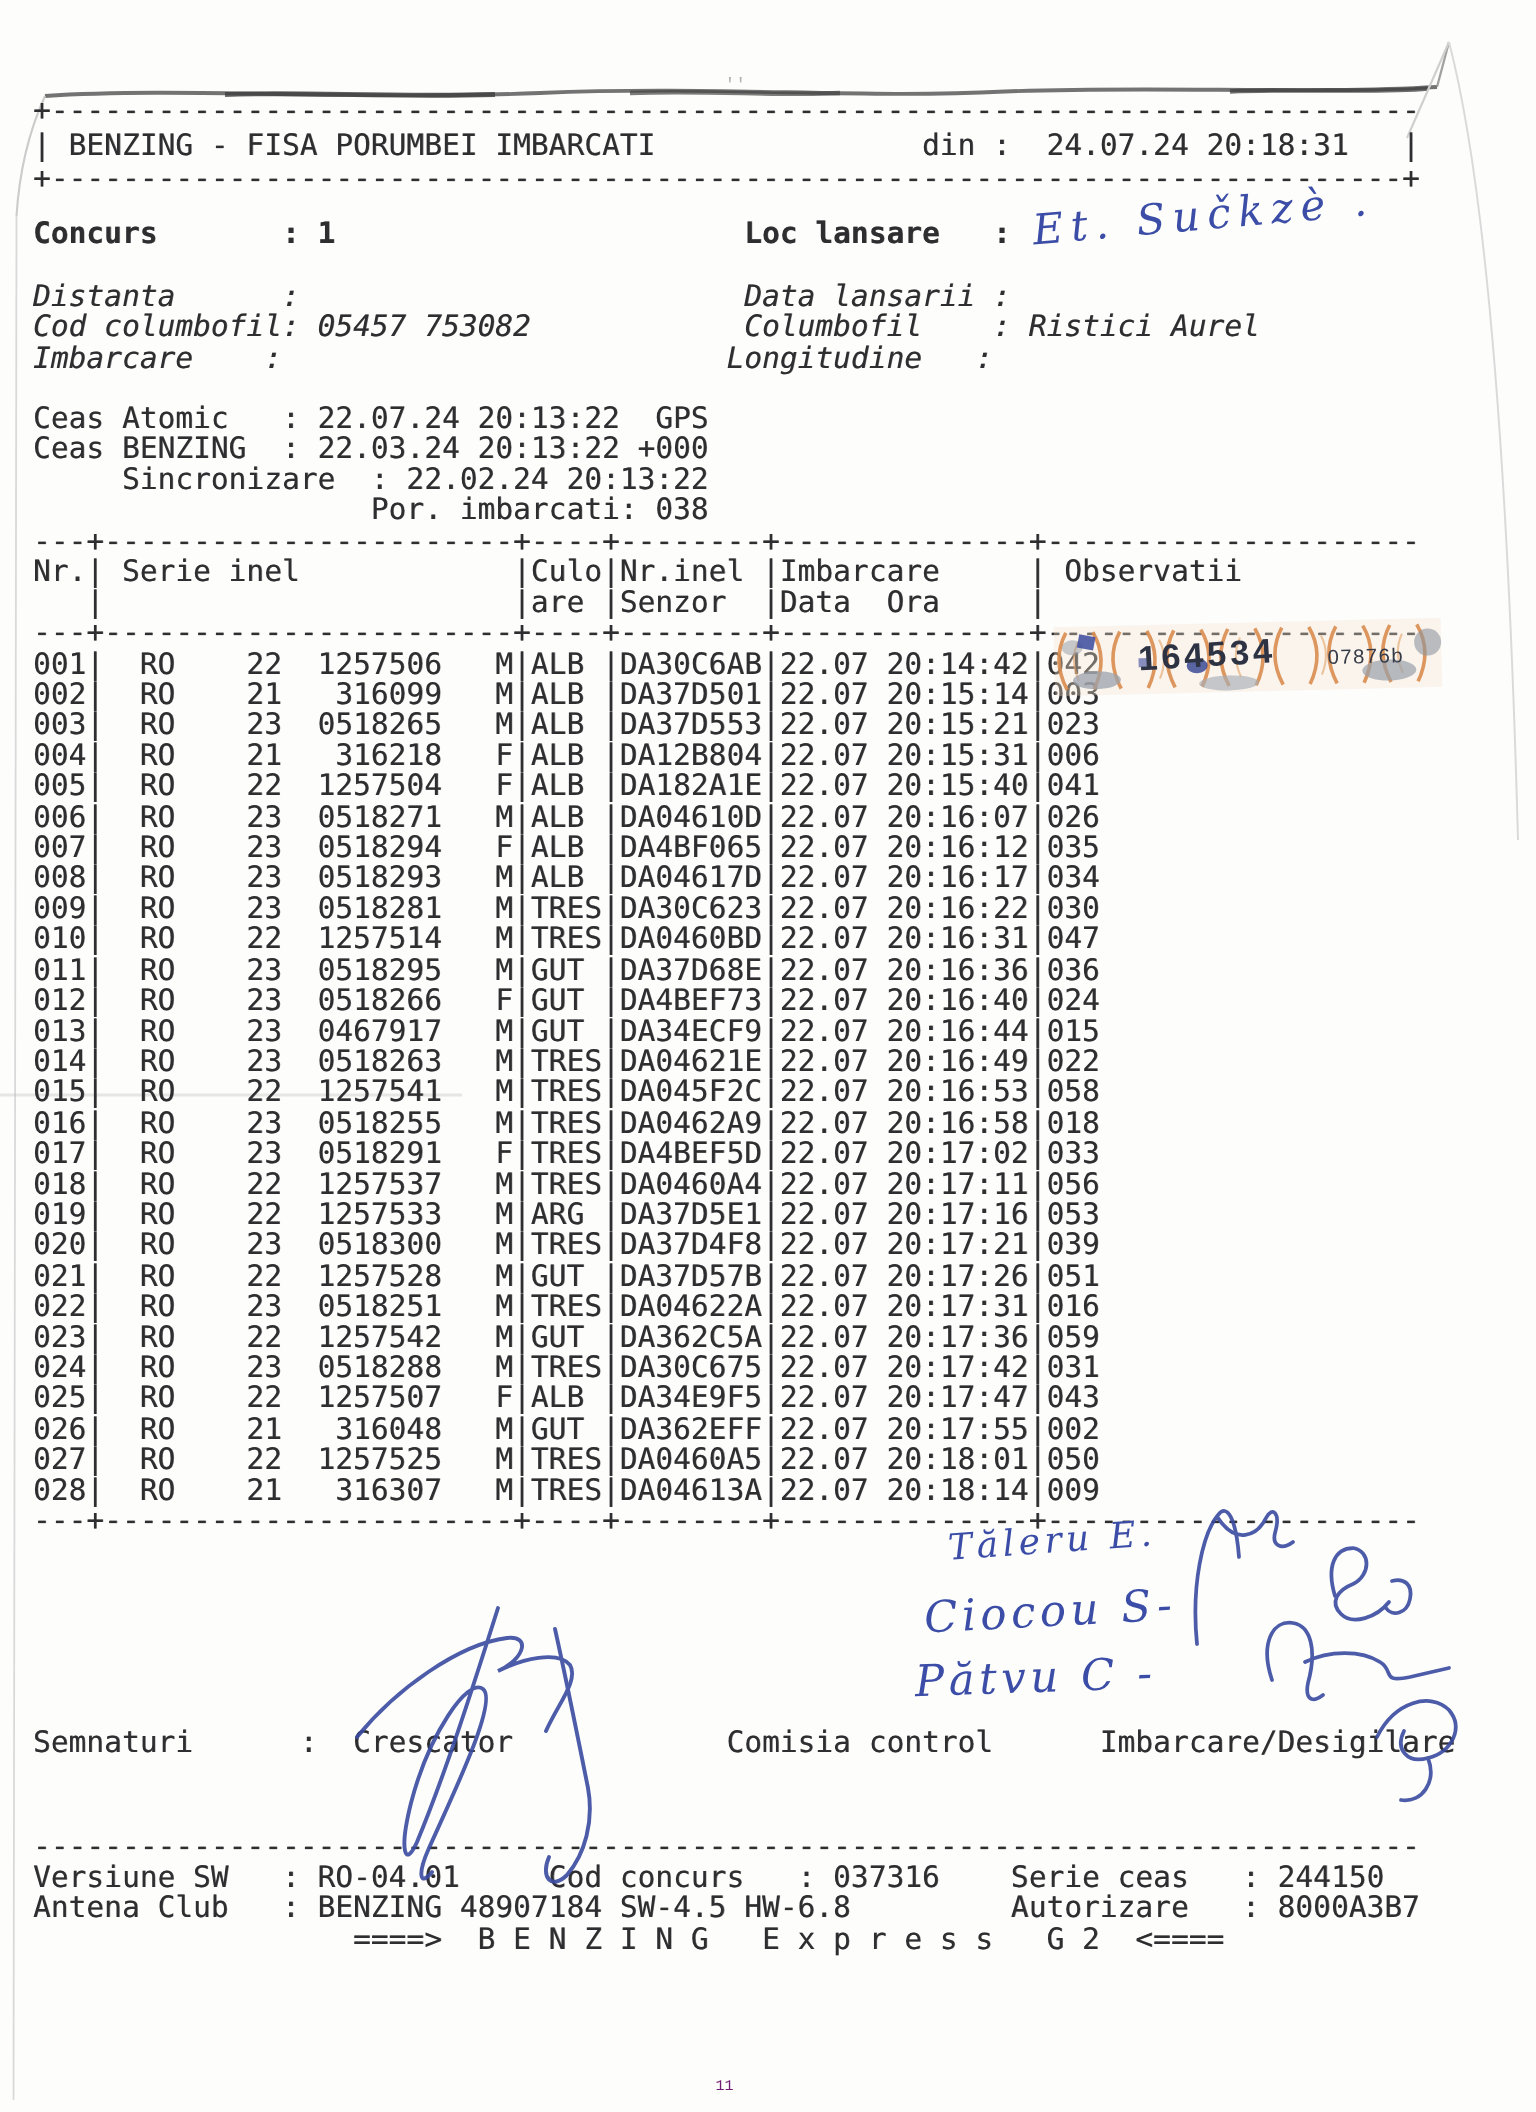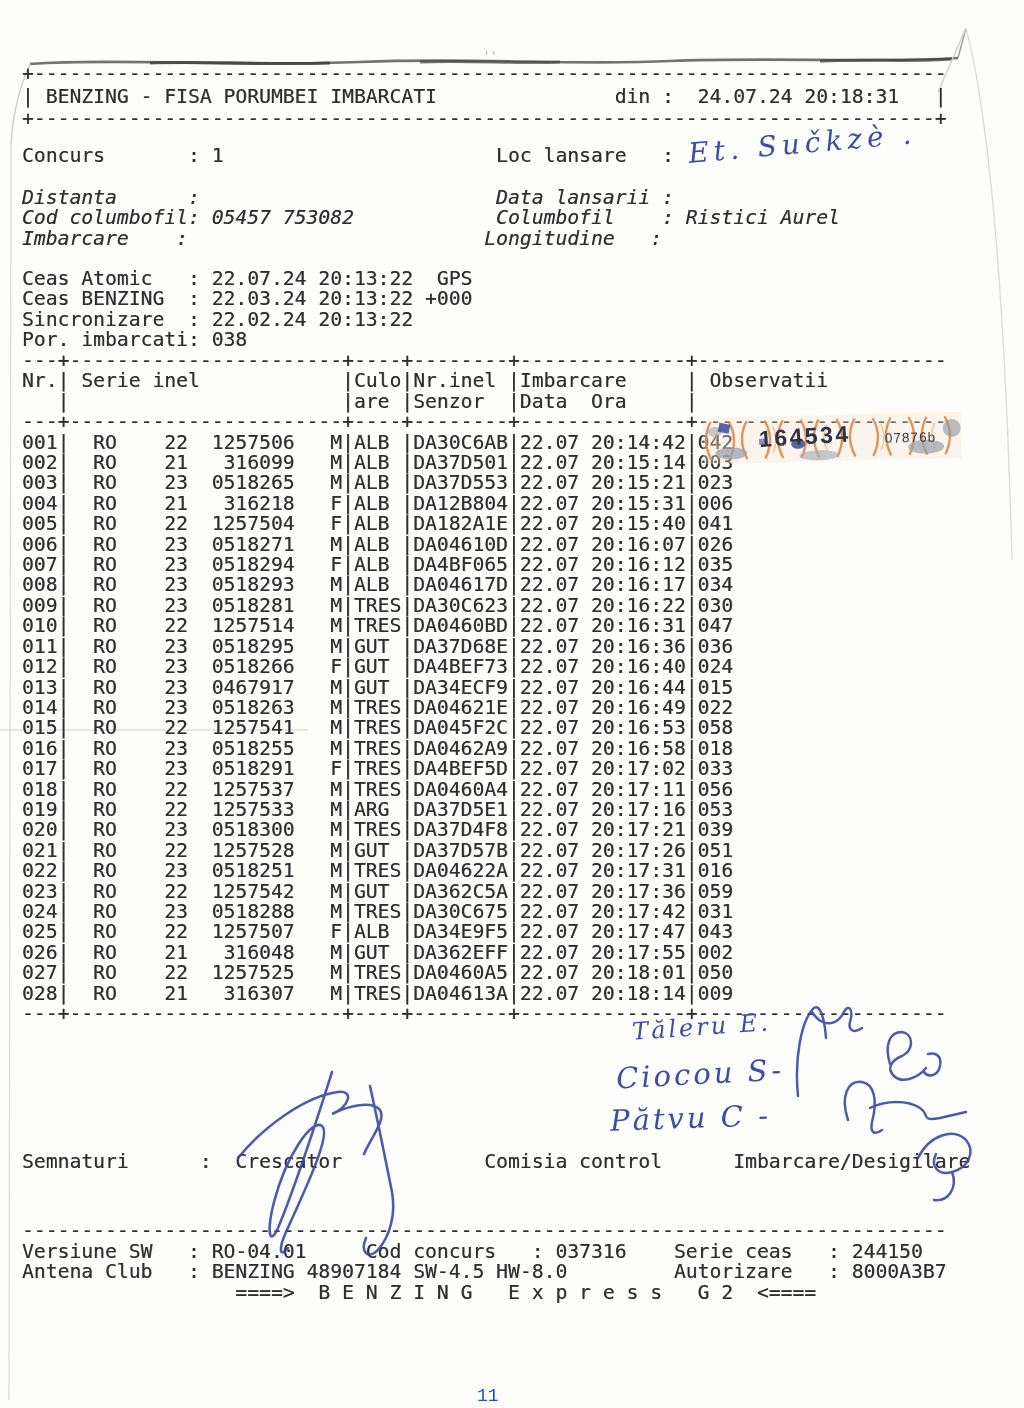--- a/index.html
+++ b/index.html
@@ -4,41 +4,41 @@
 <style>
   html,body{margin:0;padding:0;background:#ffffff;}
   .scan{position:relative;width:1024px;height:1408px;background:#fdfdfc;overflow:hidden;
         font-family:"Liberation Mono","DejaVu Sans Mono",monospace;}
   .blk{position:absolute;left:22px;margin:0;white-space:pre;color:#2e2e30;
        font-size:19.7px;line-height:20.4px;letter-spacing:0;
        text-shadow:0.35px 0 rgba(46,46,48,.55);z-index:2;}
   .lh22{line-height:22.6px;}
   .lh206{line-height:20.6px;}
   #blk-header-box{top:63px;}
-  #blk-concurs{top:146px;}
+  #blk-concurs{top:146px;font-weight:bold;}
   #blk-info{top:188px;font-style:italic;}
-  #blk-clock{top:269px;}
+  #blk-clock{top:269px;text-align:right;}
   #blk-table{top:351px;}
   #blk-semnaturi{top:1152px;}
   #blk-footer{top:1221px;}
   .artifacts{position:absolute;left:0;top:0;z-index:1;pointer-events:none;}
   .stamp{position:absolute;left:701px;top:413px;width:262px;height:52px;
          transform:rotate(-1.4deg);z-index:3;}
   .hand{position:absolute;font-family:"DejaVu Serif","Liberation Serif",serif;
         font-style:italic;color:#3b4da6;z-index:4;white-space:pre;}
   #hw-loc{left:688px;top:127px;font-size:28px;letter-spacing:5px;transform:rotate(-5deg);}
   #hw-n1{left:632px;top:1013px;font-size:24px;letter-spacing:3px;transform:rotate(-4deg);}
   #hw-n2{left:616px;top:1057px;font-size:29px;letter-spacing:3px;transform:rotate(-3deg);}
   #hw-n3{left:610px;top:1101px;font-size:29px;letter-spacing:3px;transform:rotate(-2deg);}
   .scribble{position:absolute;z-index:4;}
   #sig-crescator{left:222px;top:1064px;}
   #sig-flourish{left:770px;top:1000px;}
   .faint{position:absolute;z-index:2;font-family:"Liberation Mono",monospace;}
   #corner-mark{left:483px;top:50px;font-size:12px;color:#b3b3b3;}
-  #page-mark{left:477px;top:1386px;font-size:18px;color:#1d4ed8;}
+  #page-mark{left:477px;top:1386px;font-size:10px;color:#701a75;}
 </style>
 </head>
 <body>
 
 <div class="scan">
 
   <svg class="artifacts" width="1024" height="1408">
     <path d="M30,64 C120,58 240,67 360,62 C480,57 570,66 670,61 C770,57 870,63 958,58" stroke="#646464" stroke-width="2.6" fill="none" opacity="0.9"></path>
     <path d="M150,63 C200,61 260,65 330,63" stroke="#3e3e3e" stroke-width="3.2" fill="none" opacity="0.8"></path>
     <path d="M420,62 C470,60 520,64 560,62" stroke="#454545" stroke-width="3" fill="none" opacity="0.7"></path>
@@ -50,21 +50,21 @@
     <path d="M11,144 L9,1400" stroke="#d9d9d9" stroke-width="1.2"></path>
     <rect x="0" y="729" width="308" height="2" fill="#b9b9b9" opacity="0.35"></rect>
   </svg>
 
   <pre class="blk lh22" id="blk-header-box"><div>+-----------------------------------------------------------------------------</div><div>| BENZING - FISA PORUMBEI IMBARCATI               din :  24.07.24 20:18:31   |</div><div>+----------------------------------------------------------------------------+</div></pre>
   <pre class="blk" id="blk-concurs"><div>Concurs       : 1                       Loc lansare   :</div></pre>
   <pre class="blk" id="blk-info"><div>Distanta      :                         Data lansarii :</div><div>Cod columbofil: 05457 753082            Columbofil    : Ristici Aurel</div><div>Imbarcare    :                         Longitudine   :</div></pre>
   <pre class="blk" id="blk-clock"><div>Ceas Atomic   : 22.07.24 20:13:22  GPS</div><div>Ceas BENZING  : 22.03.24 20:13:22 +000</div><div>Sincronizare  : 22.02.24 20:13:22</div><div>Por. imbarcati: 038</div></pre>
   <pre class="blk" id="blk-table"><div>---+-----------------------+----+--------+--------------+---------------------</div><div>Nr.| Serie inel            |Culo|Nr.inel |Imbarcare     | Observatii</div><div>   |                       |are |Senzor  |Data  Ora     |</div><div>---+-----------------------+----+--------+--------------+---------------------</div><div>001|  RO    22  1257506   M|ALB |DA30C6AB|22.07 20:14:42|042</div><div>002|  RO    21   316099   M|ALB |DA37D501|22.07 20:15:14|003</div><div>003|  RO    23  0518265   M|ALB |DA37D553|22.07 20:15:21|023</div><div>004|  RO    21   316218   F|ALB |DA12B804|22.07 20:15:31|006</div><div>005|  RO    22  1257504   F|ALB |DA182A1E|22.07 20:15:40|041</div><div>006|  RO    23  0518271   M|ALB |DA04610D|22.07 20:16:07|026</div><div>007|  RO    23  0518294   F|ALB |DA4BF065|22.07 20:16:12|035</div><div>008|  RO    23  0518293   M|ALB |DA04617D|22.07 20:16:17|034</div><div>009|  RO    23  0518281   M|TRES|DA30C623|22.07 20:16:22|030</div><div>010|  RO    22  1257514   M|TRES|DA0460BD|22.07 20:16:31|047</div><div>011|  RO    23  0518295   M|GUT |DA37D68E|22.07 20:16:36|036</div><div>012|  RO    23  0518266   F|GUT |DA4BEF73|22.07 20:16:40|024</div><div>013|  RO    23  0467917   M|GUT |DA34ECF9|22.07 20:16:44|015</div><div>014|  RO    23  0518263   M|TRES|DA04621E|22.07 20:16:49|022</div><div>015|  RO    22  1257541   M|TRES|DA045F2C|22.07 20:16:53|058</div><div>016|  RO    23  0518255   M|TRES|DA0462A9|22.07 20:16:58|018</div><div>017|  RO    23  0518291   F|TRES|DA4BEF5D|22.07 20:17:02|033</div><div>018|  RO    22  1257537   M|TRES|DA0460A4|22.07 20:17:11|056</div><div>019|  RO    22  1257533   M|ARG |DA37D5E1|22.07 20:17:16|053</div><div>020|  RO    23  0518300   M|TRES|DA37D4F8|22.07 20:17:21|039</div><div>021|  RO    22  1257528   M|GUT |DA37D57B|22.07 20:17:26|051</div><div>022|  RO    23  0518251   M|TRES|DA04622A|22.07 20:17:31|016</div><div>023|  RO    22  1257542   M|GUT |DA362C5A|22.07 20:17:36|059</div><div>024|  RO    23  0518288   M|TRES|DA30C675|22.07 20:17:42|031</div><div>025|  RO    22  1257507   F|ALB |DA34E9F5|22.07 20:17:47|043</div><div>026|  RO    21   316048   M|GUT |DA362EFF|22.07 20:17:55|002</div><div>027|  RO    22  1257525   M|TRES|DA0460A5|22.07 20:18:01|050</div><div>028|  RO    21   316307   M|TRES|DA04613A|22.07 20:18:14|009</div><div>---+-----------------------+----+--------+--------------+---------------------</div></pre>
   <pre class="blk" id="blk-semnaturi"><div>Semnaturi      :  Crescator            Comisia control      Imbarcare/Desigilare</div></pre>
-  <pre class="blk lh206" id="blk-footer"><div>------------------------------------------------------------------------------</div><div>Versiune SW   : RO-04.01     Cod concurs   : 037316    Serie ceas   : 244150</div><div>Antena Club   : BENZING 48907184 SW-4.5 HW-8.0         Autorizare   : 8000A3B7</div><div>                  ====&gt;  B E N Z I N G   E x p r e s s   G 2  &lt;====</div></pre>
+  <pre class="blk lh206" id="blk-footer"><div>------------------------------------------------------------------------------</div><div>Versiune SW   : RO-04.01     Cod concurs   : 037316    Serie ceas   : 244150</div><div>Antena Club   : BENZING 48907184 SW-4.5 HW-6.8         Autorizare   : 8000A3B7</div><div>                  ====&gt;  B E N Z I N G   E x p r e s s   G 2  &lt;====</div></pre>
 
   <div class="stamp">
     <svg width="262" height="52" viewBox="0 0 262 52">
       <rect x="2" y="2" width="258" height="46" fill="#f3e3d2" opacity="0.35"></rect>
       <g stroke="#d98c4e" stroke-width="2.4" fill="none" opacity="0.9">
         <path d="M10,6 q-10,18 0,38"></path>
           <path d="M28,6 q10,18 0,38"></path>
         <path d="M46,6 q-10,18 0,38"></path>
           <path d="M64,6 q10,18 0,38"></path>
         <path d="M82,6 q-10,18 0,38"></path>

